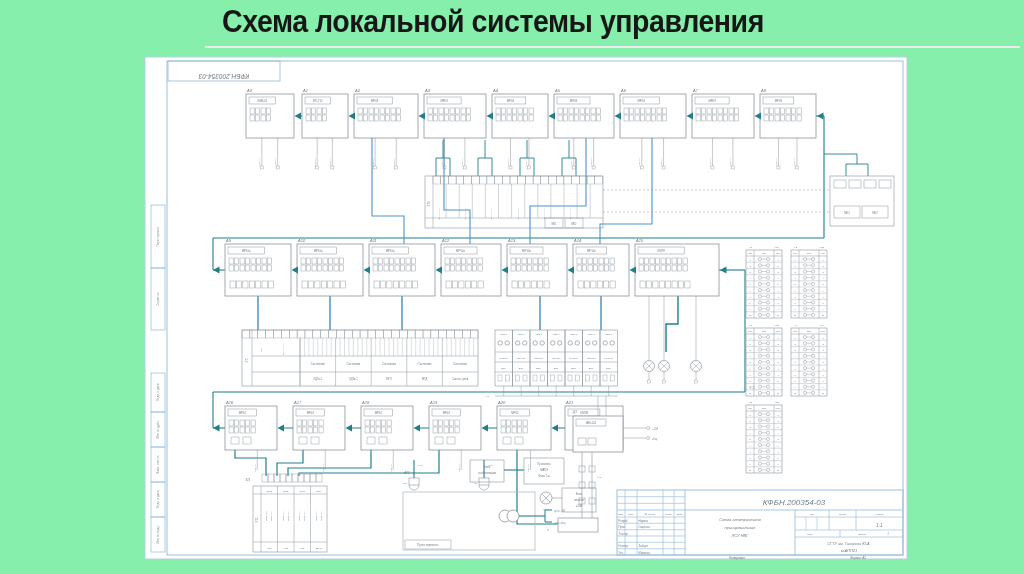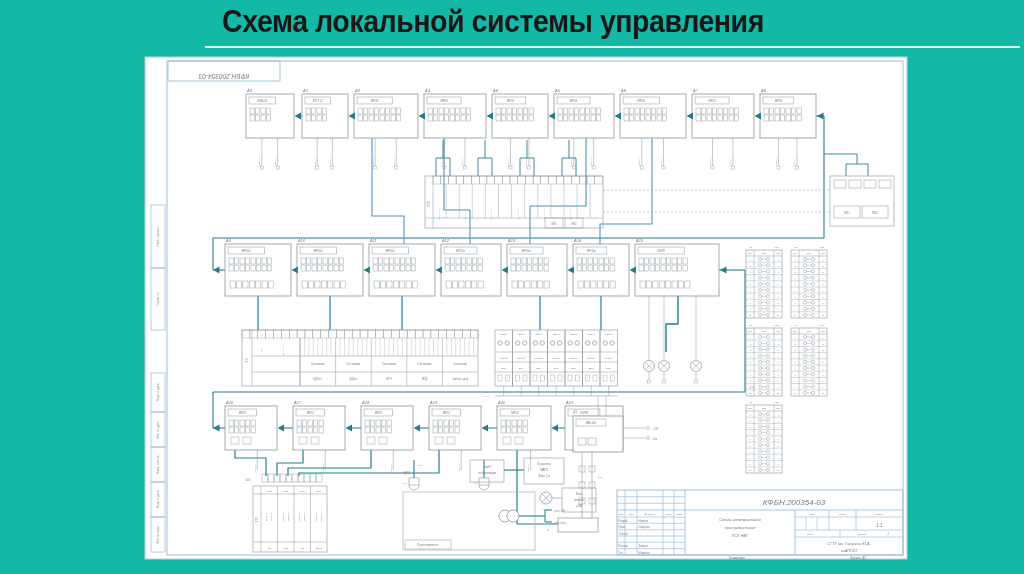--- a/index.html
+++ b/index.html
@@ -1,16 +1,16 @@
 <!DOCTYPE html>
 <html><head>
 <meta charset="utf-8">
 <style>
   html,body{margin:0;padding:0;background:#ffffff;}
-  .slide{position:relative;width:1024px;height:574px;background:#14b8a6;overflow:hidden;
+  .slide{position:relative;width:1024px;height:574px;background:#86efac;overflow:hidden;
          font-family:"Liberation Sans",sans-serif;}
   .slide-title{position:absolute;top:0;left:0;width:986px;margin:0;padding-top:4px;
          text-align:center;font-size:31px;font-weight:600;color:#171717;
          transform:scaleX(.92);transform-origin:50% 0;letter-spacing:-.5px;white-space:nowrap;}
   .divider{position:absolute;top:46px;left:205px;width:815px;height:2px;background:#ebebeb;}
   svg{position:absolute;left:0;top:0;font-family:"Liberation Sans",sans-serif;}
 </style>
 </head>
 <body>
 <div class="slide">

